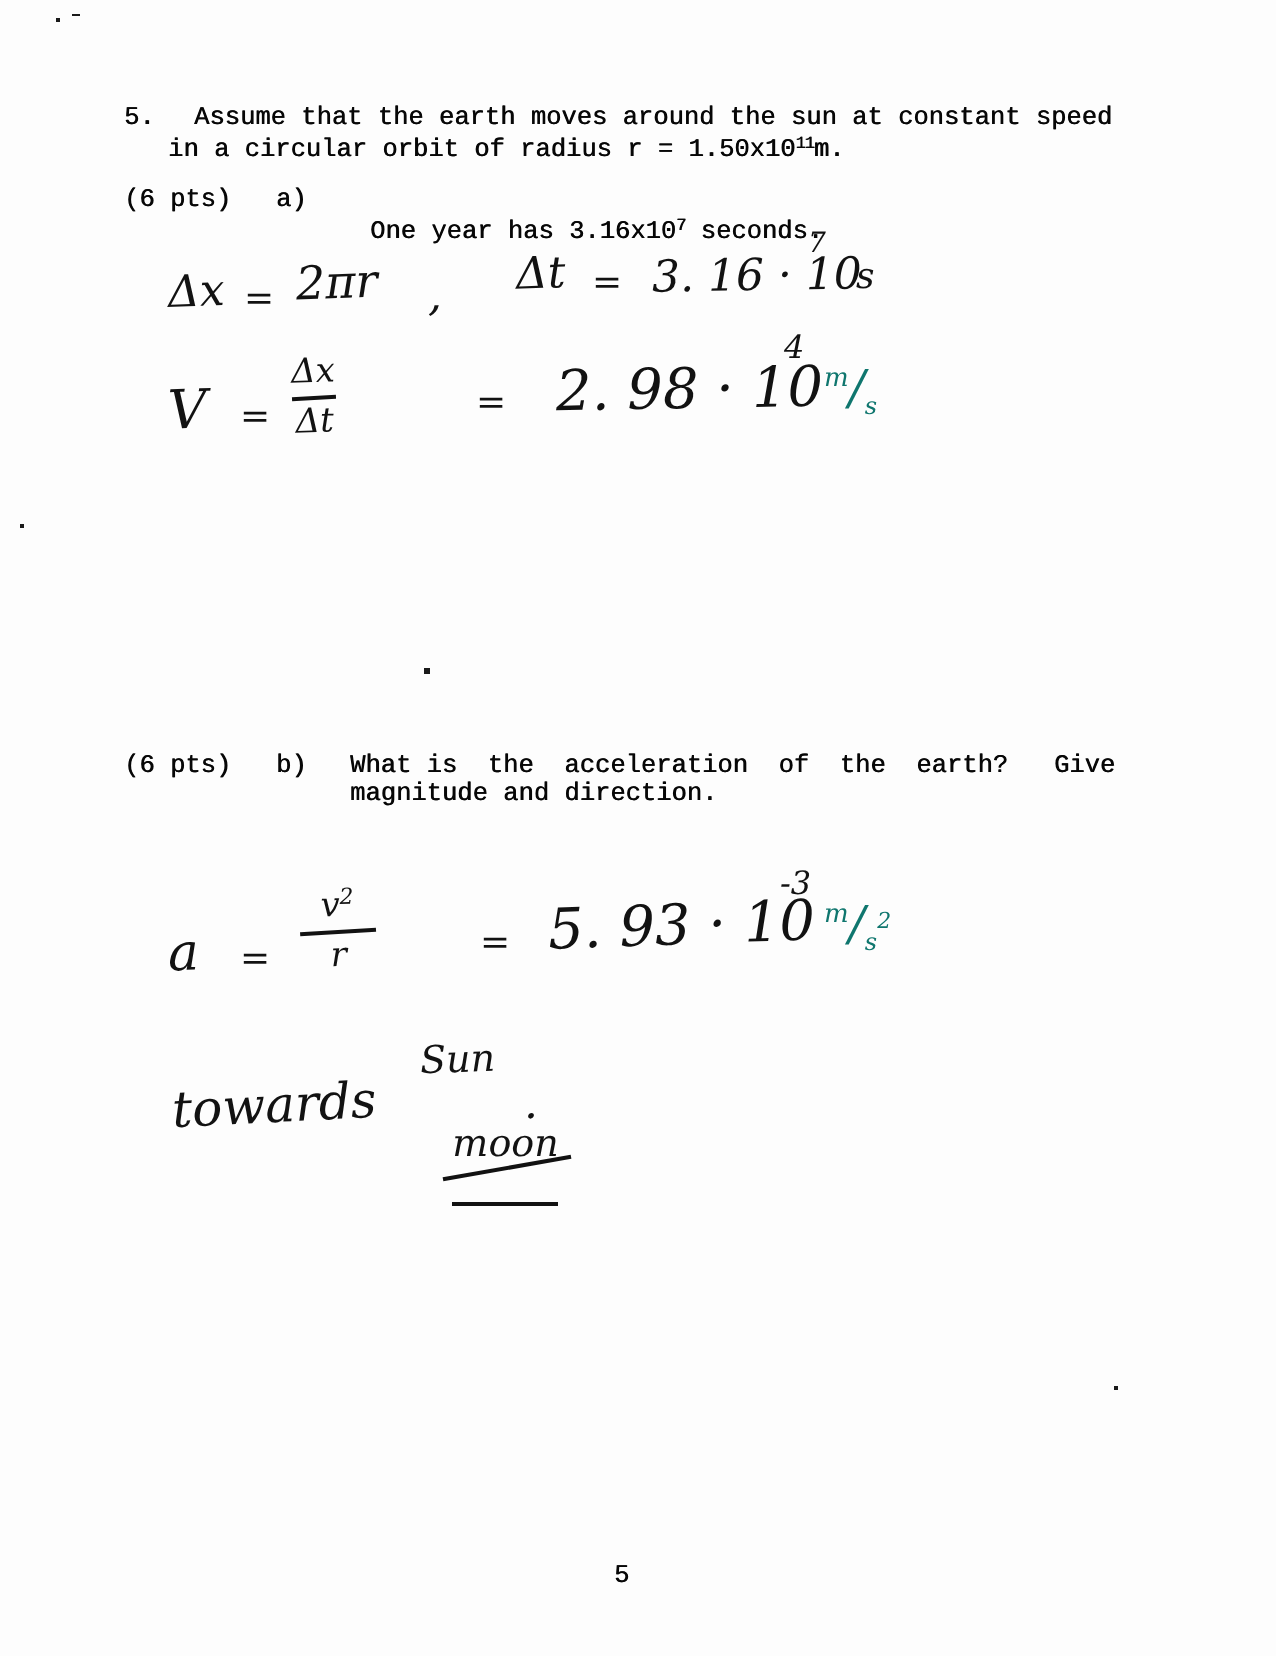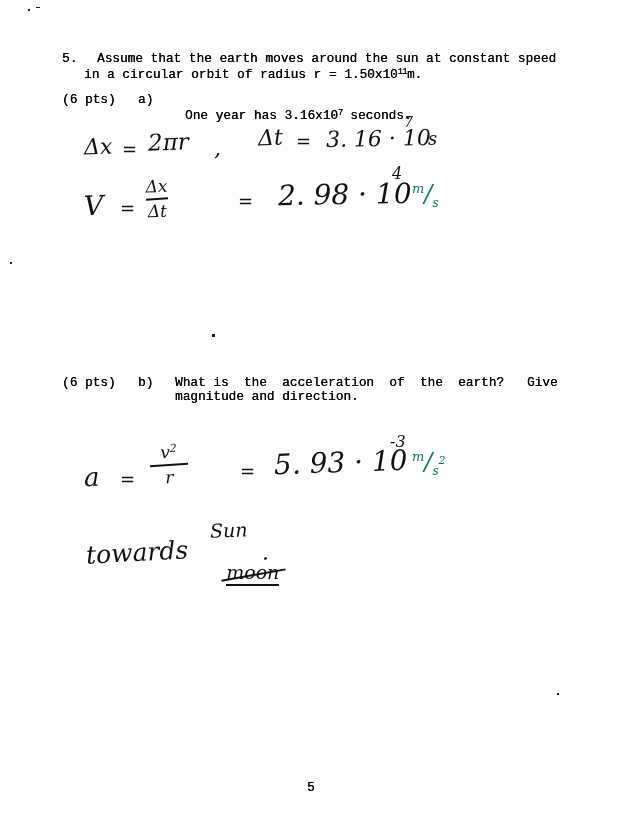--- a/index.html
+++ b/index.html
@@ -66,21 +66,21 @@
     line-height: 1;
     white-space: nowrap;
   }
   .unit-frac .un { font-size: 13px; position: relative; top: -9px; }
   .unit-frac .us { font-size: 24px; }
   .unit-frac .ud { font-size: 12px; position: relative; top: 5px; }
   .struck {
     position: relative;
     display: inline-block;
     border-bottom: 2px solid #121212;
-    padding-bottom: 2px;
+    padding-bottom: 19px;
   }
   .struck .strike-line {
     position: absolute;
     left: -5px;
     right: -7px;
     top: 52%;
     border-top: 2px solid #121212;
     transform: rotate(-10deg);
   }
   .speck {

